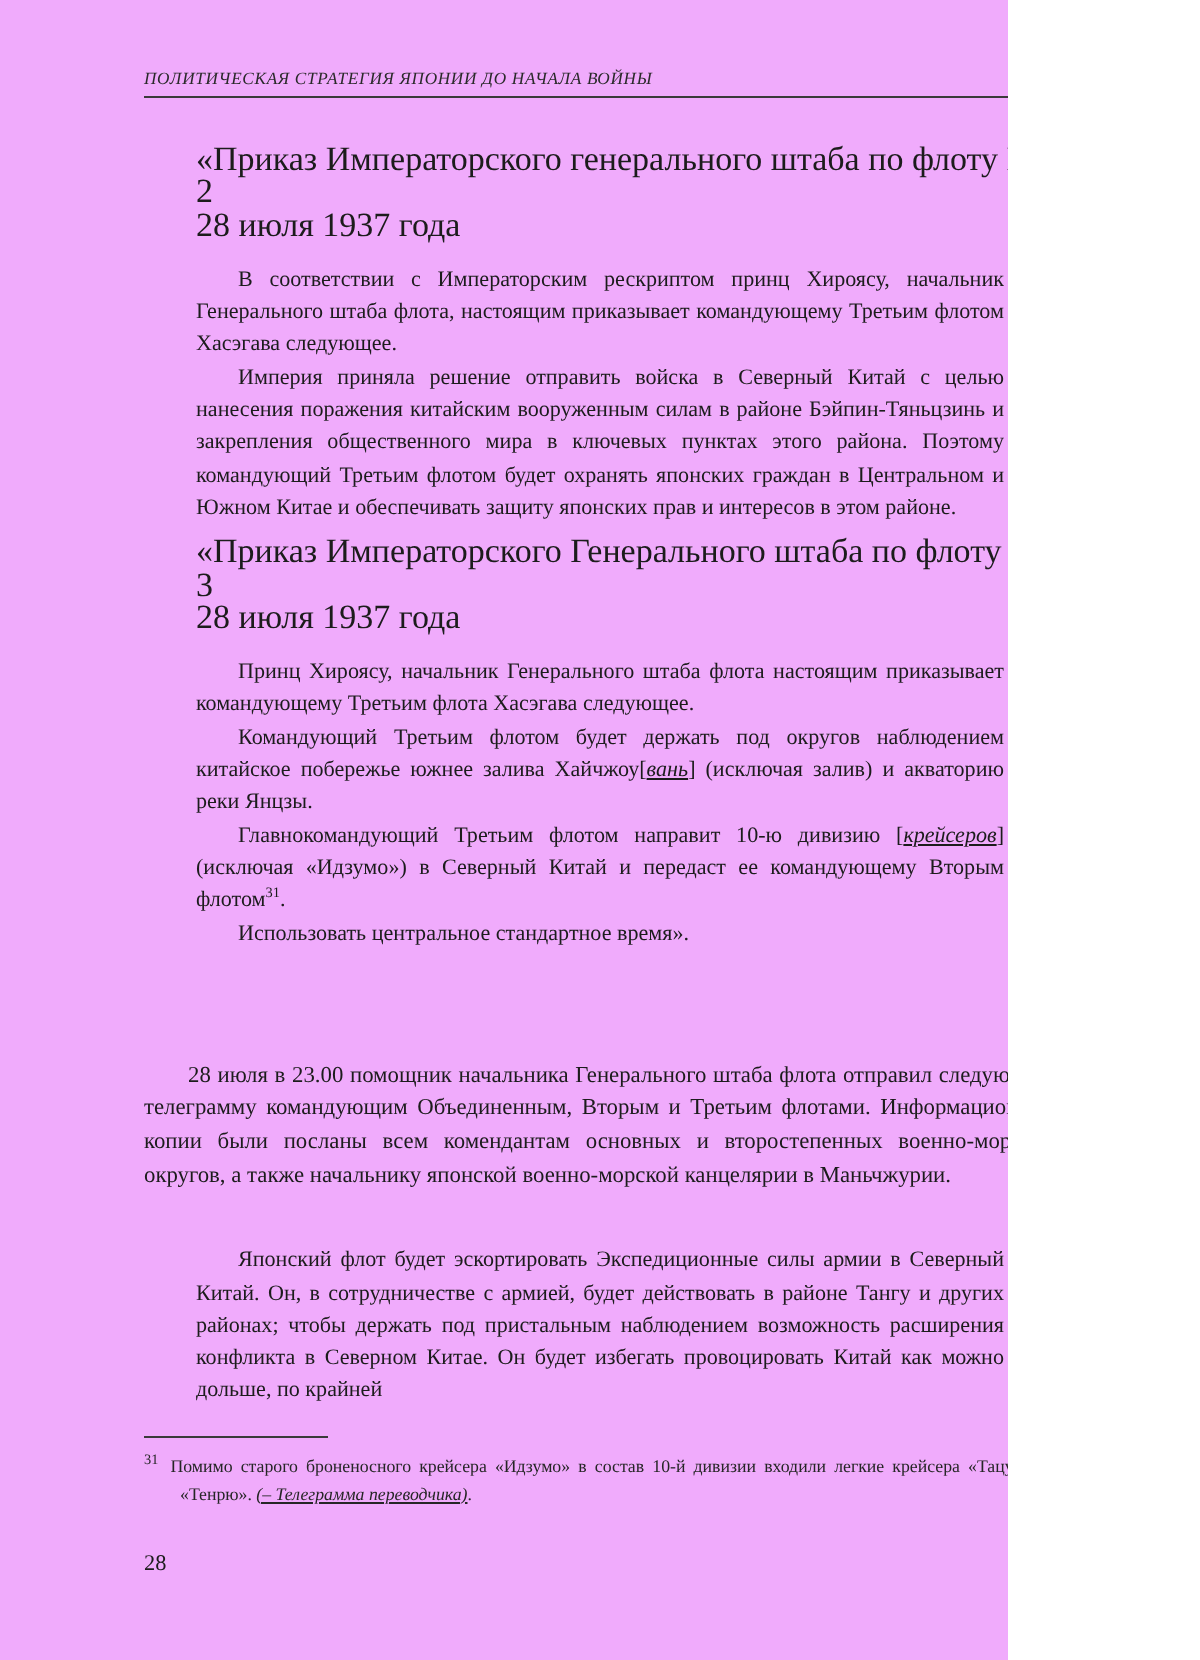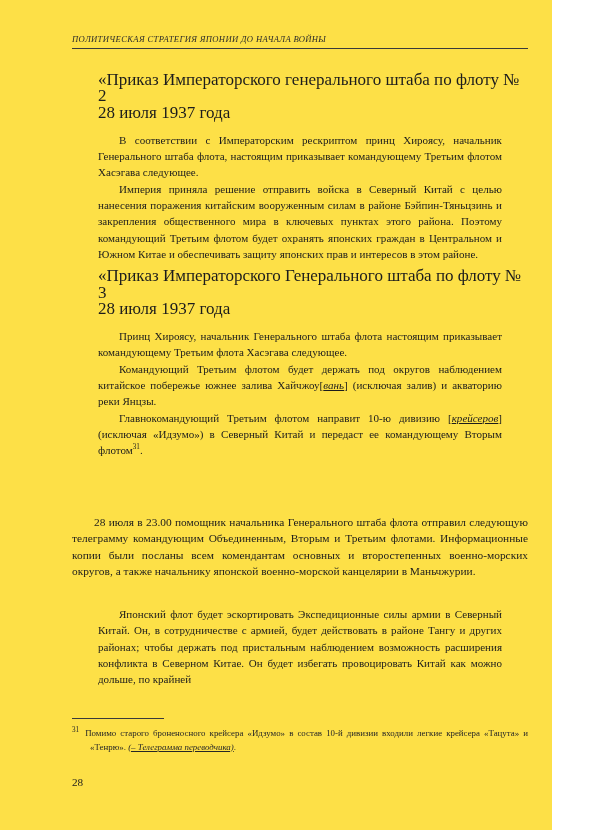--- a/index.html
+++ b/index.html
@@ -2,23 +2,23 @@
 <html lang="ru"><head>
 <meta charset="utf-8">
 <style>
   html, body {
     margin: 0;
     padding: 0;
     background: #ffffff;
   }
   .page {
     position: relative;
-    width: 552px;
+    width: 504px;
     height: 830px;
-    background: #fde047;
+    background: #f0abfc;
     font-family: "Liberation Serif", "DejaVu Serif", serif;
     color: #1c1c1c;
     overflow: hidden;
     box-sizing: border-box;
   }
 
   
   .running-head {
     position: absolute;
     left: 72px;
@@ -155,20 +155,21 @@
 
     <div class="gap-sm"></div>
 
     <div class="quote-block">
       <p class="quote-head">«Приказ Императорского Генерального штаба по флоту № 3
 28 июля 1937 года</p>
       <div class="gap-md"></div>
       <p class="quote-par">Принц Хироясу, начальник Генерального штаба флота настоящим приказывает командующему Третьим флота Хасэгава следующее.</p>
       <p class="quote-par"><span>Командующий Третьим флотом будет держать под округов наблюдением китайское побережье южнее залива Хайчжоу[</span><i>вань</i><span>] (исключая залив) и акваторию реки Янцзы.</span></p>
       <p class="quote-par"><span>Главнокомандующий Третьим флотом направит 10-ю дивизию [</span><i>крейсеров</i><span>] (исключая «Идзумо») в Северный Китай и передаст ее командующему Вторым флотом</span><sup class="fnref">31</sup><span>.</span></p>
+      <p class="quote-par">Использовать центральное стандартное время».</p>
     </div>
 
     <div class="gap-lg"></div>
 
     <p class="body-par">28 июля в 23.00 помощник начальника Генерального штаба флота отправил следующую телеграмму командующим Объединенным, Вторым и Третьим флотами. Информационные копии были посланы всем комендантам основных и второстепенных военно-морских округов, а также начальнику японской военно-морской канцелярии в Маньчжурии.</p>
 
     <div class="gap-lg"></div>
 
     <div class="quote-block">
       <div class="gap-md"></div>

